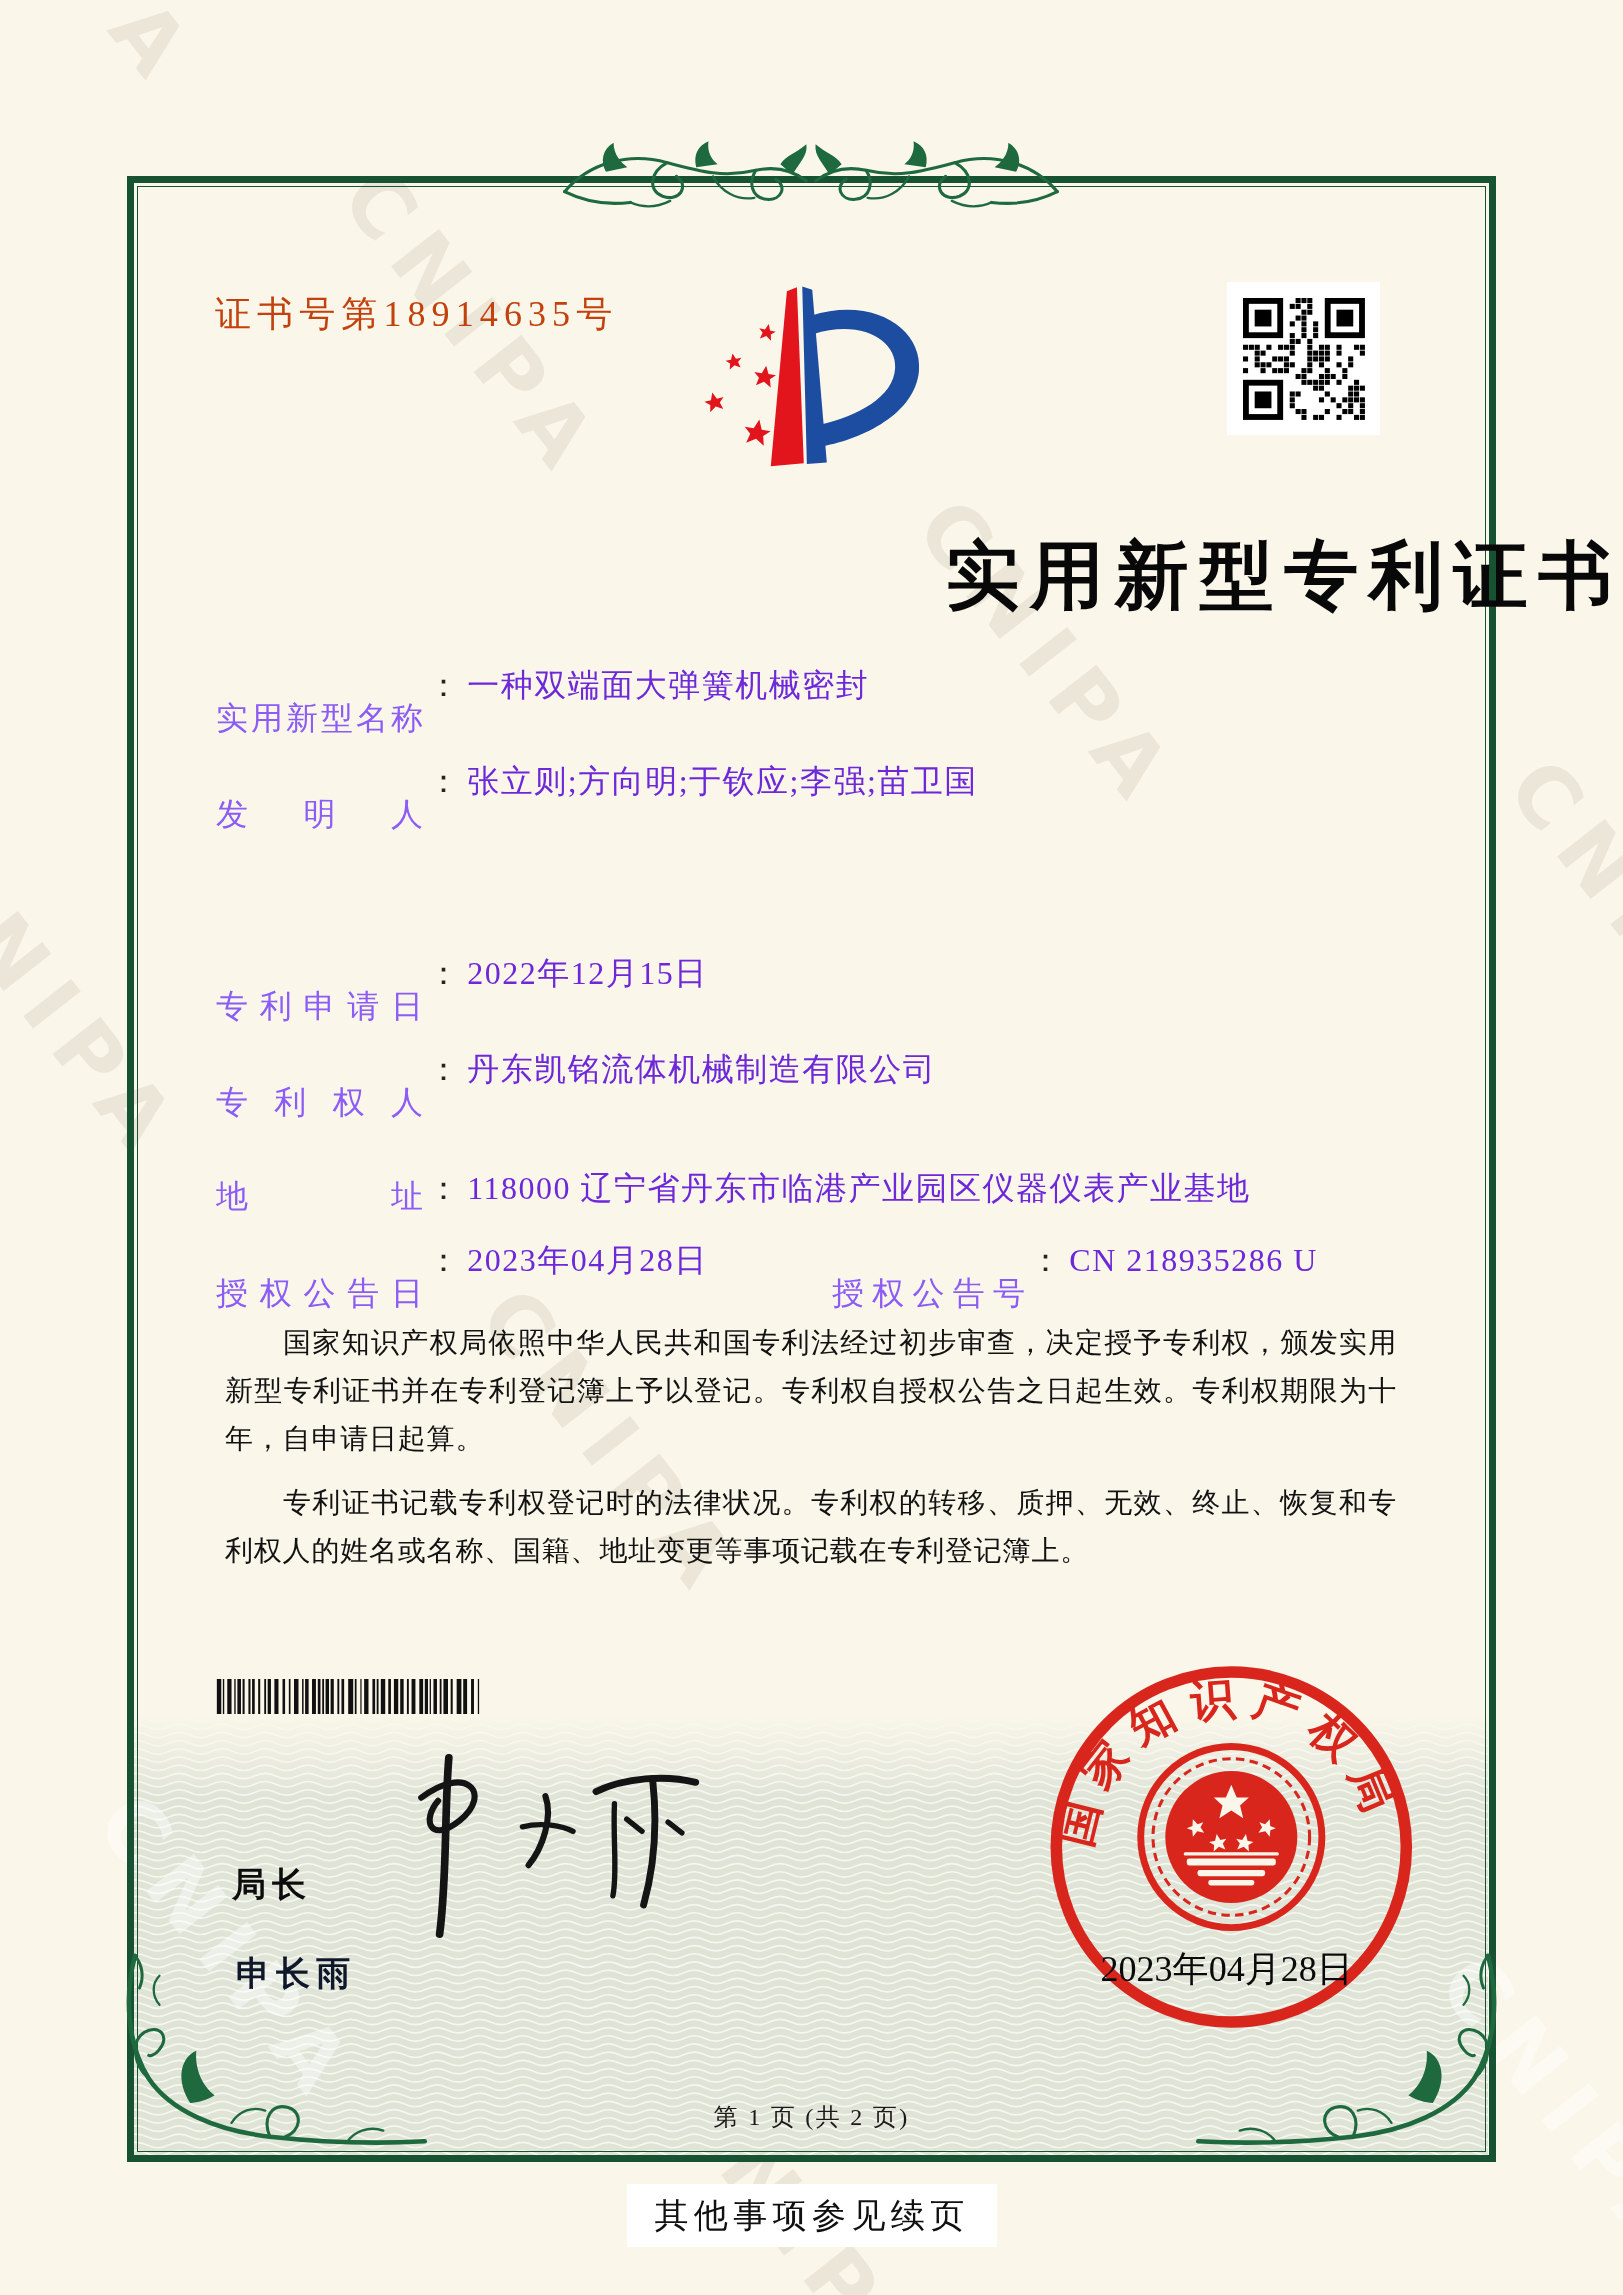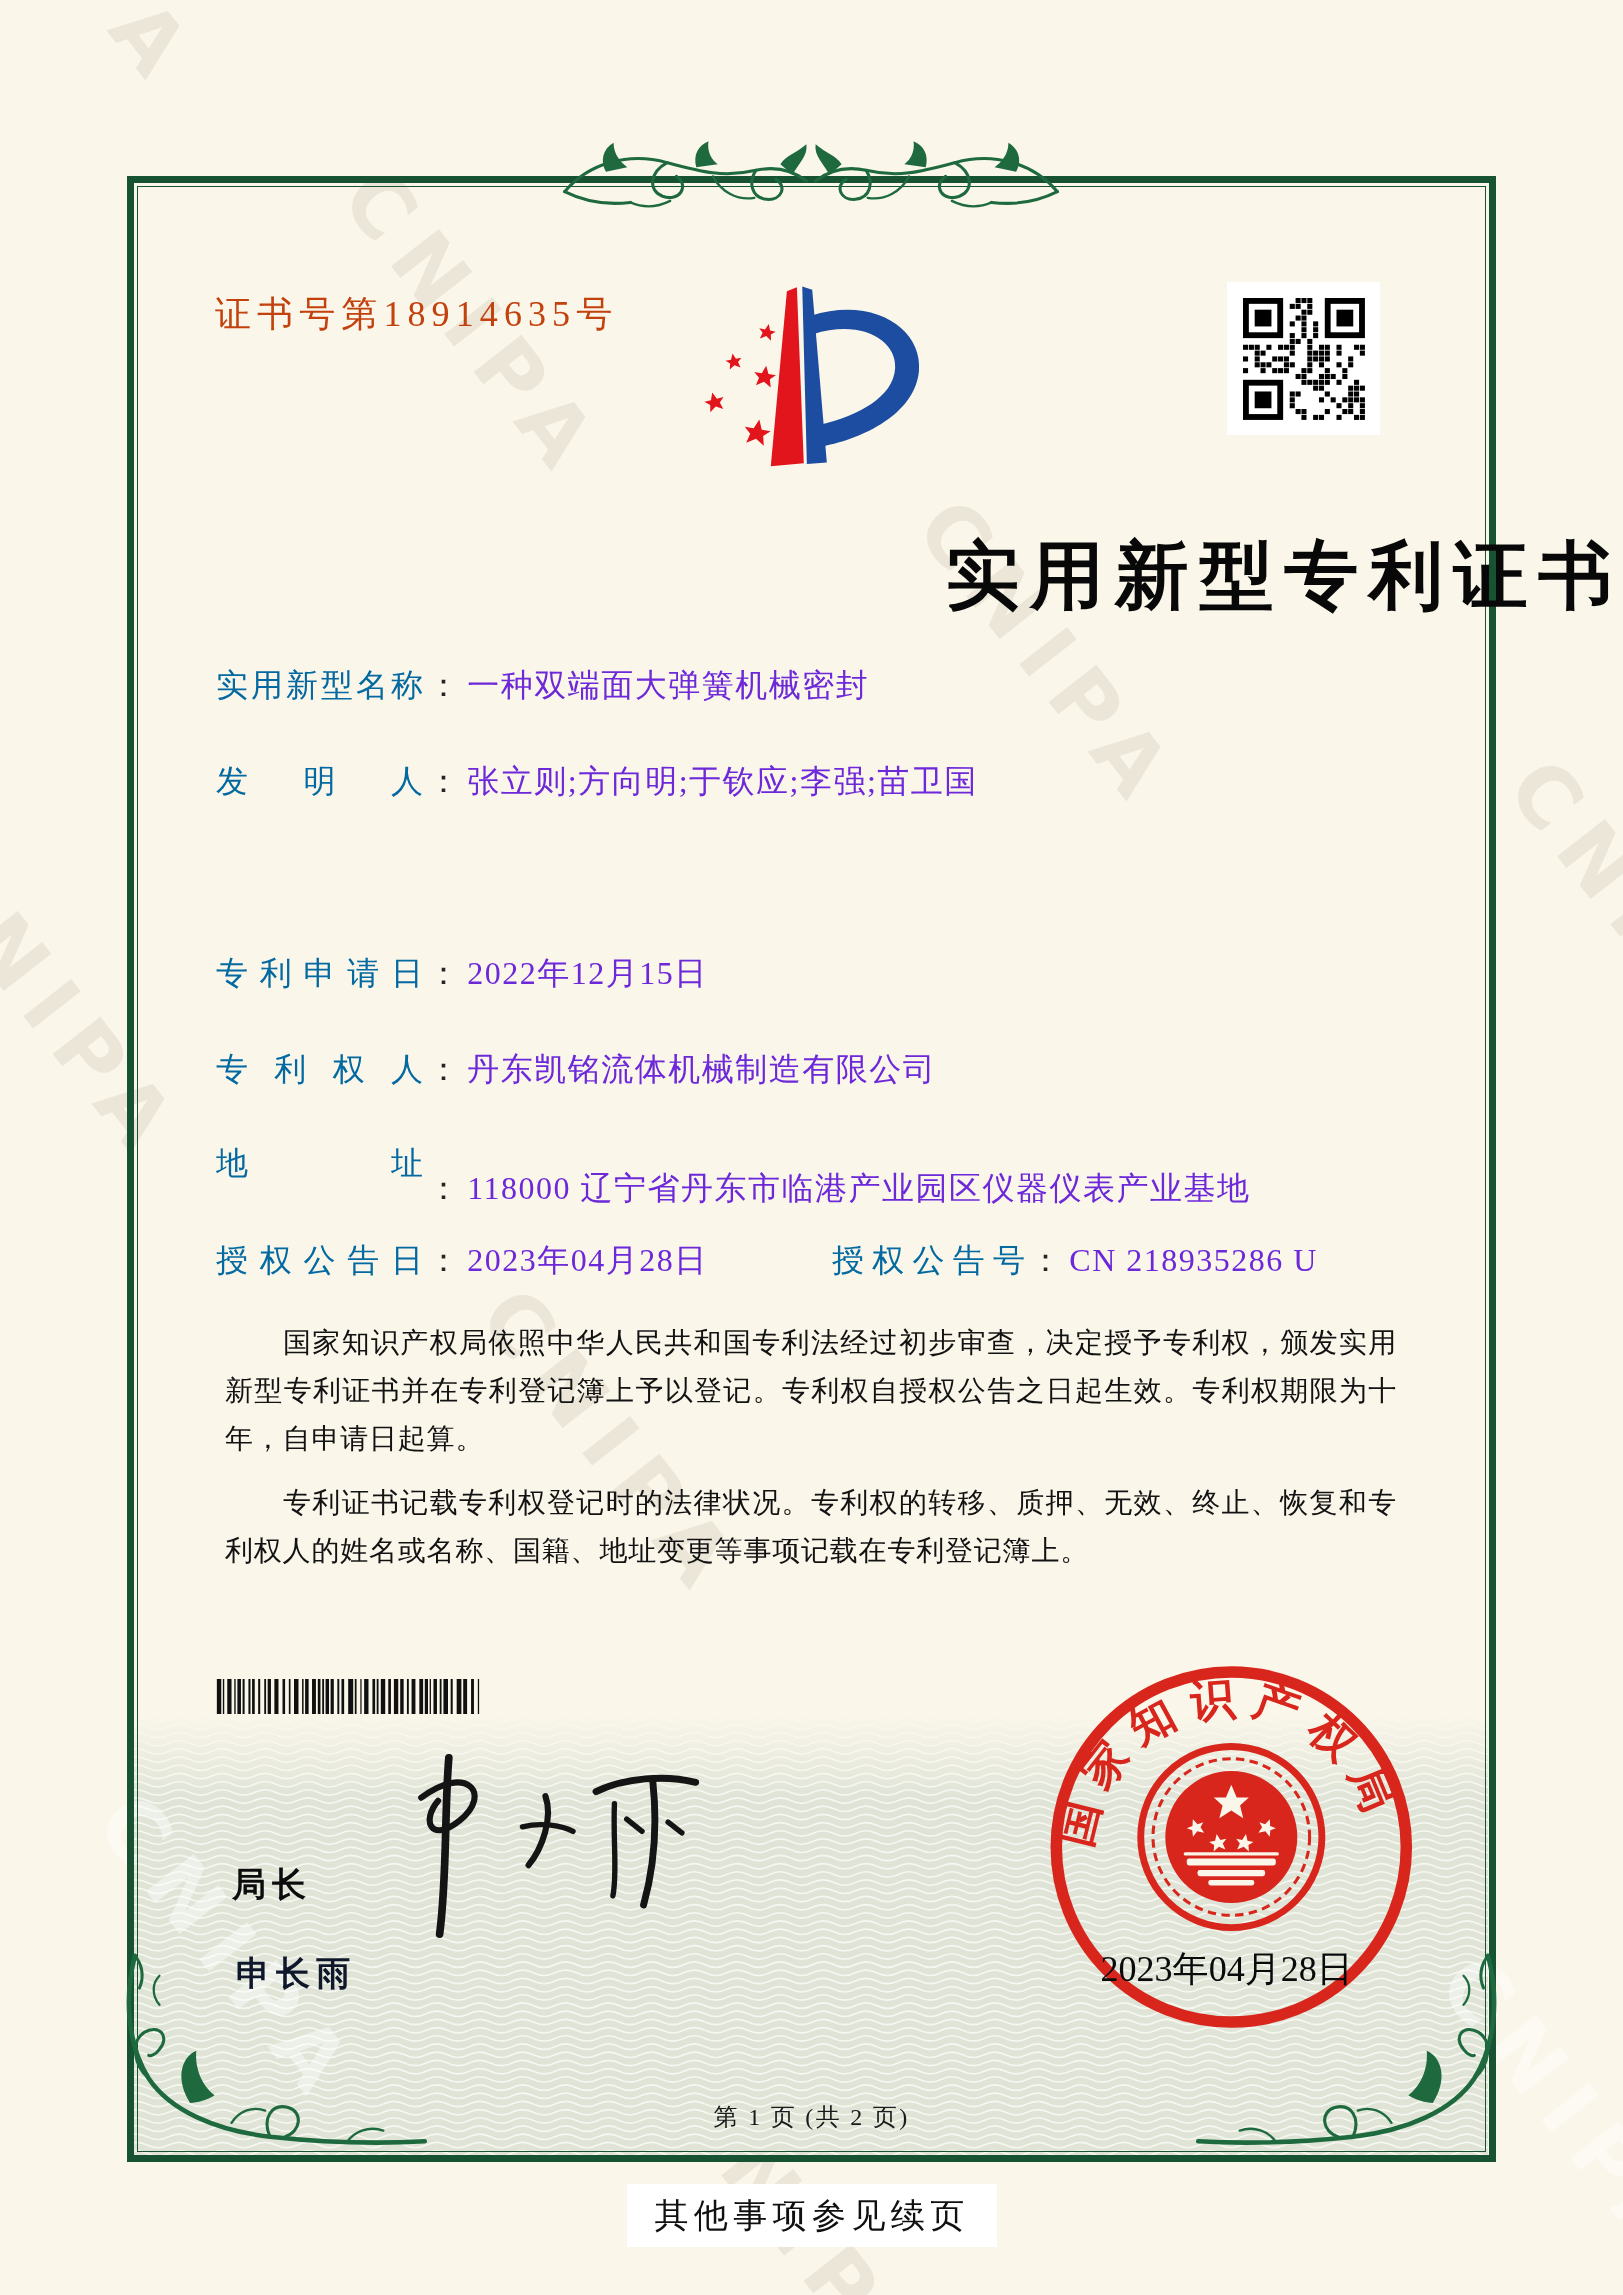--- a/index.html
+++ b/index.html
@@ -57,21 +57,21 @@
   .qr svg{position:absolute;left:16px;top:16px;}
   .doc-title{
     position:absolute;left:0;top:527px;width:100%;
     text-align:right;font-size:74px;font-weight:bold;
     letter-spacing:10.7px;color:#080808;z-index:6;
   }
   
   .row{position:absolute;left:216px;z-index:6;font-size:32px;white-space:nowrap;}
   .lbl{
     display:inline-block;width:207px;vertical-align:top;
-    text-align:justify;text-align-last:justify;color:#0369a1;
+    text-align:justify;text-align-last:justify;color:#8b5cf6;margin-top:33px;
   }
   .colon{display:inline-block;margin:0 7.7px 0 4.6px;color:#242424;}
   .val{display:inline-block;letter-spacing:1.5px;color:#6d28d9;}
   .val .vline{display:block;margin-top:25px;}
   .val .vline + .vline{margin-top:15.3px;}
   .pair2{position:absolute;left:616px;top:0;}
   .pair2 .lbl{width:193px;}
   
   .paras{
     position:absolute;left:209px;top:1303px;width:1204px;z-index:6;

